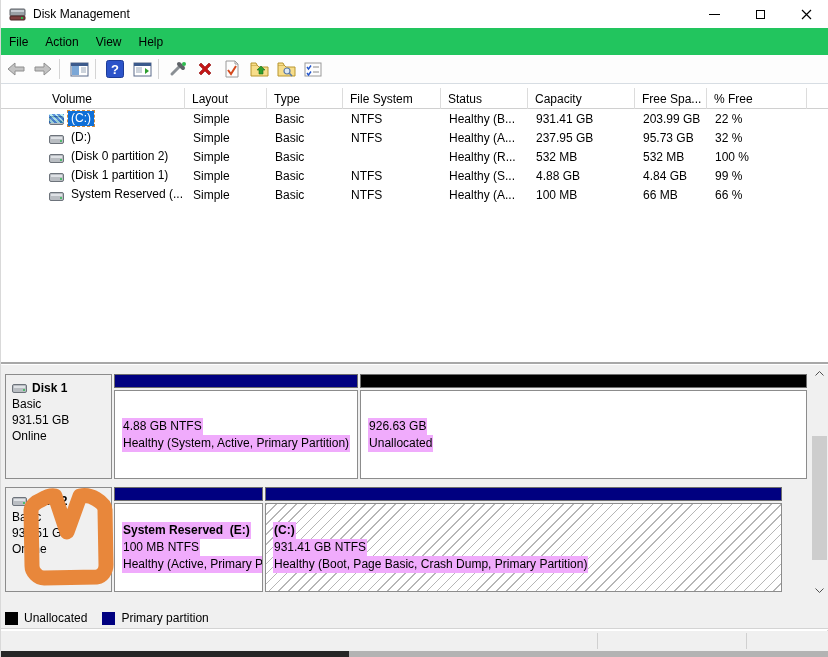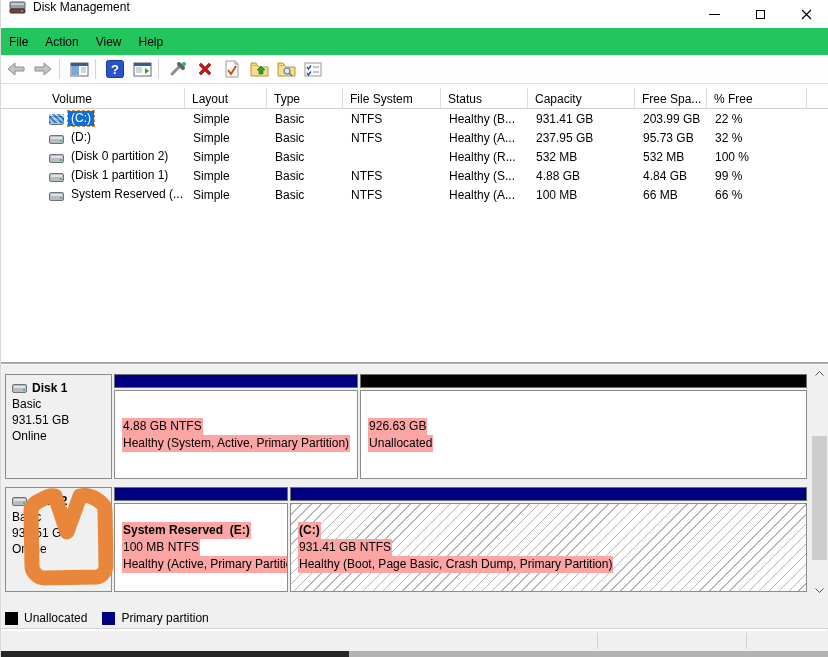--- a/index.html
+++ b/index.html
@@ -2,21 +2,21 @@
 <html><head>
 <meta charset="utf-8">
 <style>
   * { margin:0; padding:0; box-sizing:border-box; }
   html,body { width:828px; height:657px; overflow:hidden; }
   body { font-family:"Liberation Sans", sans-serif; font-size:12px; color:#000; background:#fff; position:relative; }
 
   .window { position:absolute; inset:0; border-left:1px solid #d9d9d9; border-right:1px solid #d9d9d9; }
 
   
-  .titlebar { position:absolute; left:0; top:0; width:828px; height:28px; background:#fff; display:flex; align-items:flex-start; }
+  .titlebar { position:absolute; left:0; top:0; width:828px; height:28px; background:#fff; display:flex; align-items:center; }
   .app-icon { margin-left:8px; width:17px; height:15px; }
   .title-text { margin-left:7px; font-size:12px; }
   .win-controls { position:absolute; right:0; top:0; height:28px; display:flex; }
   .win-btn { width:46px; height:28px; display:flex; align-items:center; justify-content:center; }
   .glyph-min { width:11px; height:1px; background:#000; }
   .glyph-max { width:9px; height:9px; border:1px solid #000; }
 
   
   .menubar { position:absolute; left:0; top:28px; width:828px; height:27px; background:#22c55e; display:flex; align-items:center; padding-left:8px; }
   .menu-item { margin-right:17px; font-size:12px; }
@@ -48,21 +48,21 @@
   .disk-block { position:absolute; left:4px; width:802px; height:105px; }
   .disk-label { position:absolute; left:0; top:0; width:107px; height:105px; border:1px solid #8c8c8c; background:#f0f0f0; padding:5px 6px; }
   .disk-label .dname { font-weight:bold; display:flex; align-items:center; gap:5px; line-height:16px; }
   .disk-label div { line-height:16px; white-space:nowrap; overflow:hidden; }
   .parts { position:absolute; left:109px; top:0; width:693px; height:105px; display:flex; gap:2px; }
   .part { display:flex; flex-direction:column; }
   .pbar { height:14px; border:1px solid #6e6e6e; }
   .bar-navy { background:#000080; }
   .bar-black { background:#000; }
   .pbody { margin-top:2px; flex:1; border:1px solid #8c8c8c; background:#fff; padding:4px 7px; display:flex; flex-direction:column; justify-content:center; overflow:hidden; }
-  .pbody .ln { line-height:17px; white-space:pre; overflow:hidden; align-self:flex-start; background:#fca5a5; padding:0 1px; }
+  .pbody .ln { line-height:17px; white-space:pre; overflow:hidden; align-self:flex-start; background:#f0abfc; padding:0 1px; }
   .pbody .bold { font-weight:bold; }
   .pbody.hatch { background:#fff repeating-linear-gradient(135deg, rgba(110,110,110,.5) 0 1px, transparent 1px 7px); }
 
   
   .vscroll { position:absolute; left:810px; top:0; width:17px; height:234px; background:#f0f0f0; }
   .sb-arrow { position:absolute; left:0; width:17px; height:17px; display:flex; align-items:center; justify-content:center; color:#505050; background:#f0f0f0; }
   .sb-thumb { position:absolute; left:1px; width:15px; top:71px; height:124px; background:#cdcdcd; }
 
   
   .legend { position:absolute; left:4px; top:243px; height:20px; display:flex; align-items:center; }
@@ -346,21 +346,21 @@
               <rect x="2" y="2" width="11" height="2" fill="#dfe2e6"></rect>
               <circle cx="12" cy="6" r="1" fill="#2dbb4e"></circle>
             </svg>
             <span>Disk 2</span>
           </div>
         <div>Basic</div>
         <div>931.51 GB</div>
         <div>Online</div>
       </div>
       <div class="parts">
-        <div class="part" style="width:174px;">
+        <div class="part" style="width:149px;">
           <div class="pbar bar-navy"></div>
           <div class="pbody">
             <span class="ln bold">System Reserved  (E:)</span>
             <span class="ln">100 MB NTFS</span>
             <span class="ln">Healthy (Active, Primary Partition)</span>
           </div>
         </div>
         <div class="part" style="width:517px;">
           <div class="pbar bar-navy"></div>
           <div class="pbody hatch">

